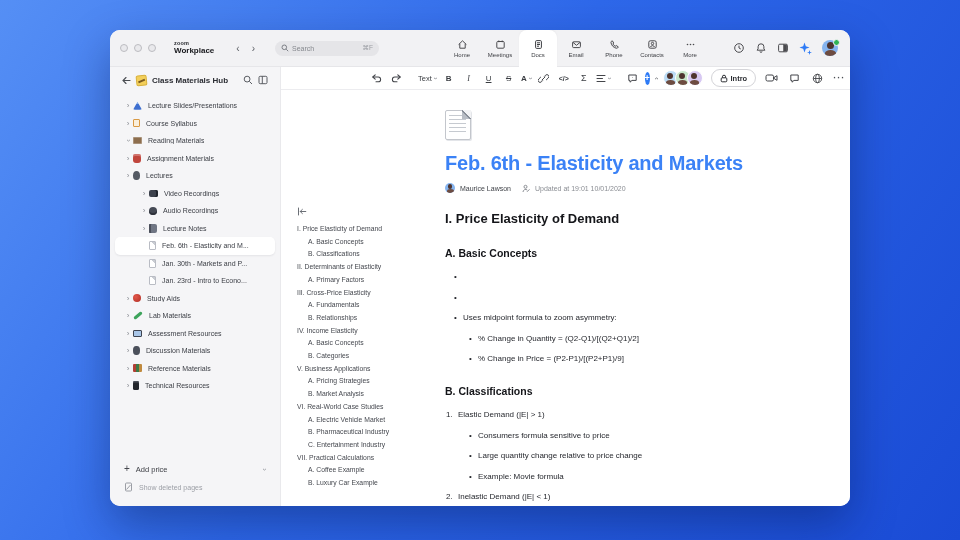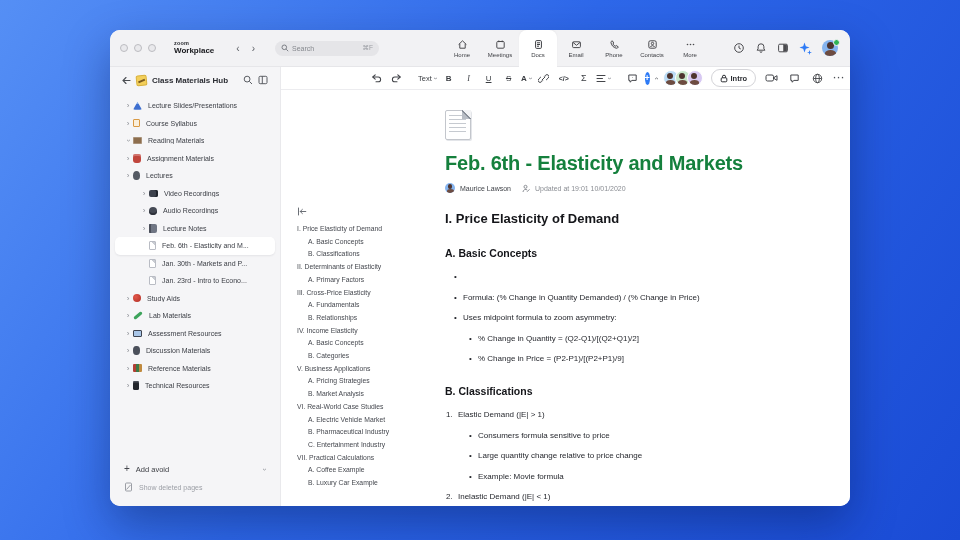--- a/index.html
+++ b/index.html
@@ -100,21 +100,21 @@
   
   .outline{width:158px;flex:0 0 158px;padding:112px 0 0 16px;box-sizing:border-box;}
   .toc-collapse{margin-bottom:7px;display:inline-flex;}
   .toc-row{font-size:6.8px;color:#45484f;line-height:12.7px;white-space:nowrap;overflow:hidden;}
   .toc-row.lvl1{padding-left:11px;}
   
   .doc{flex:1;padding:20px 60px 0 6px;box-sizing:border-box;min-width:0;}
   .docpage{width:24px;height:28px;background:#fff;border:1px solid #c3c6cc;border-radius:2px;position:relative;box-shadow:1px 1px 0 #e3e5e9;}
   .docpage::before{content:"";position:absolute;left:3px;right:4px;top:4px;bottom:5px;background:repeating-linear-gradient(#c6cad0 0 1.5px,transparent 1.5px 4px);}
   .docpage::after{content:"";position:absolute;top:-1px;right:-1px;width:9px;height:9px;background:linear-gradient(225deg,#f2f3f5 0 49%,#888e98 49% 60%,#b8bdc5 60%);}
-  .doctitle{font-size:20px;font-weight:700;color:#15803d;margin:12px 0 8px;white-space:nowrap;letter-spacing:-.2px;}
+  .doctitle{font-size:20px;font-weight:700;color:#3b82f6;margin:12px 0 8px;white-space:nowrap;letter-spacing:-.2px;}
   .byline{display:flex;align-items:center;gap:5px;font-size:7px;color:#8a8d93;margin-bottom:18px;}
   .byline .bname{color:#3c3f45;font-weight:500;margin-right:6px;}
   .bav{width:10px;height:10px;border-radius:50%;background:#85b4ef;position:relative;overflow:hidden;flex:0 0 auto;}
   .bav::before{content:"";position:absolute;width:4.5px;height:4.5px;border-radius:50%;background:#4e342e;top:1.2px;left:2.8px;}
   .bav::after{content:"";position:absolute;width:7px;height:4px;border-radius:50% 50% 0 0;background:#6d4c41;bottom:0;left:1.5px;}
   .blocks{max-width:348px;}
   .blk{color:#26282e;}
   .blk.h2{font-size:13px;font-weight:700;color:#141519;margin:18px 0 13px;}
   .blk.h3{font-size:10.5px;font-weight:700;color:#141519;margin:21px 0 13px;}
   .blk.li1,.blk.li2,.blk.num{font-size:8px;line-height:10px;margin-bottom:10.5px;display:flex;}
@@ -364,21 +364,21 @@
             </div>
             <div class="trow lvl0">
               <span class="chev">›</span>
               <span class="tico i-technical"></span>
               <span class="tlabel">Technical Resources</span>
             </div>
           </div>
         <div class="sb-footer">
           <div class="sb-frow">
             <span class="plus">+</span>
-            <span>Add avoid</span>
+            <span>Add price</span>
             <span class="fchev">›</span>
           </div>
           <div class="sb-frow deleted">
             <span class="tb-ico">
                 <svg width="9" height="10" viewBox="0 0 9 10" fill="none" stroke="#9b9ea5" stroke-width="1">
                   <rect x="1.5" y="1" width="6" height="8" rx="1"></rect>
                   <line x1="2.5" y1="7.5" x2="6.5" y2="3"></line>
                 </svg>
               </span>
             <span>Show deleted pages</span>
@@ -526,21 +526,20 @@
               <span>Updated at 19:01 10/01/2020</span>
             </div>
             <div class="blocks" id="doc-blocks">
                 <div class="blk h2">I. Price Elasticity of Demand</div>
                 <div class="blk h3">A. Basic Concepts</div>
                 <div class="blk li1">
                   <span class="marker">•</span>
                 </div>
                 <div class="blk li1">
                   <span class="marker">•</span>
-                  <span class="btext">Formula: (% Change in Quantity Demanded) / (% Change in Price)</span>
                 </div>
                 <div class="blk li1">
                   <span class="marker">•</span>
                   <span class="btext">Uses midpoint formula to zoom asymmetry:</span>
                 </div>
                 <div class="blk li2">
                   <span class="marker">•</span>
                   <span class="btext">% Change in Quantity = (Q2-Q1)/[(Q2+Q1)/2]</span>
                 </div>
                 <div class="blk li2">

